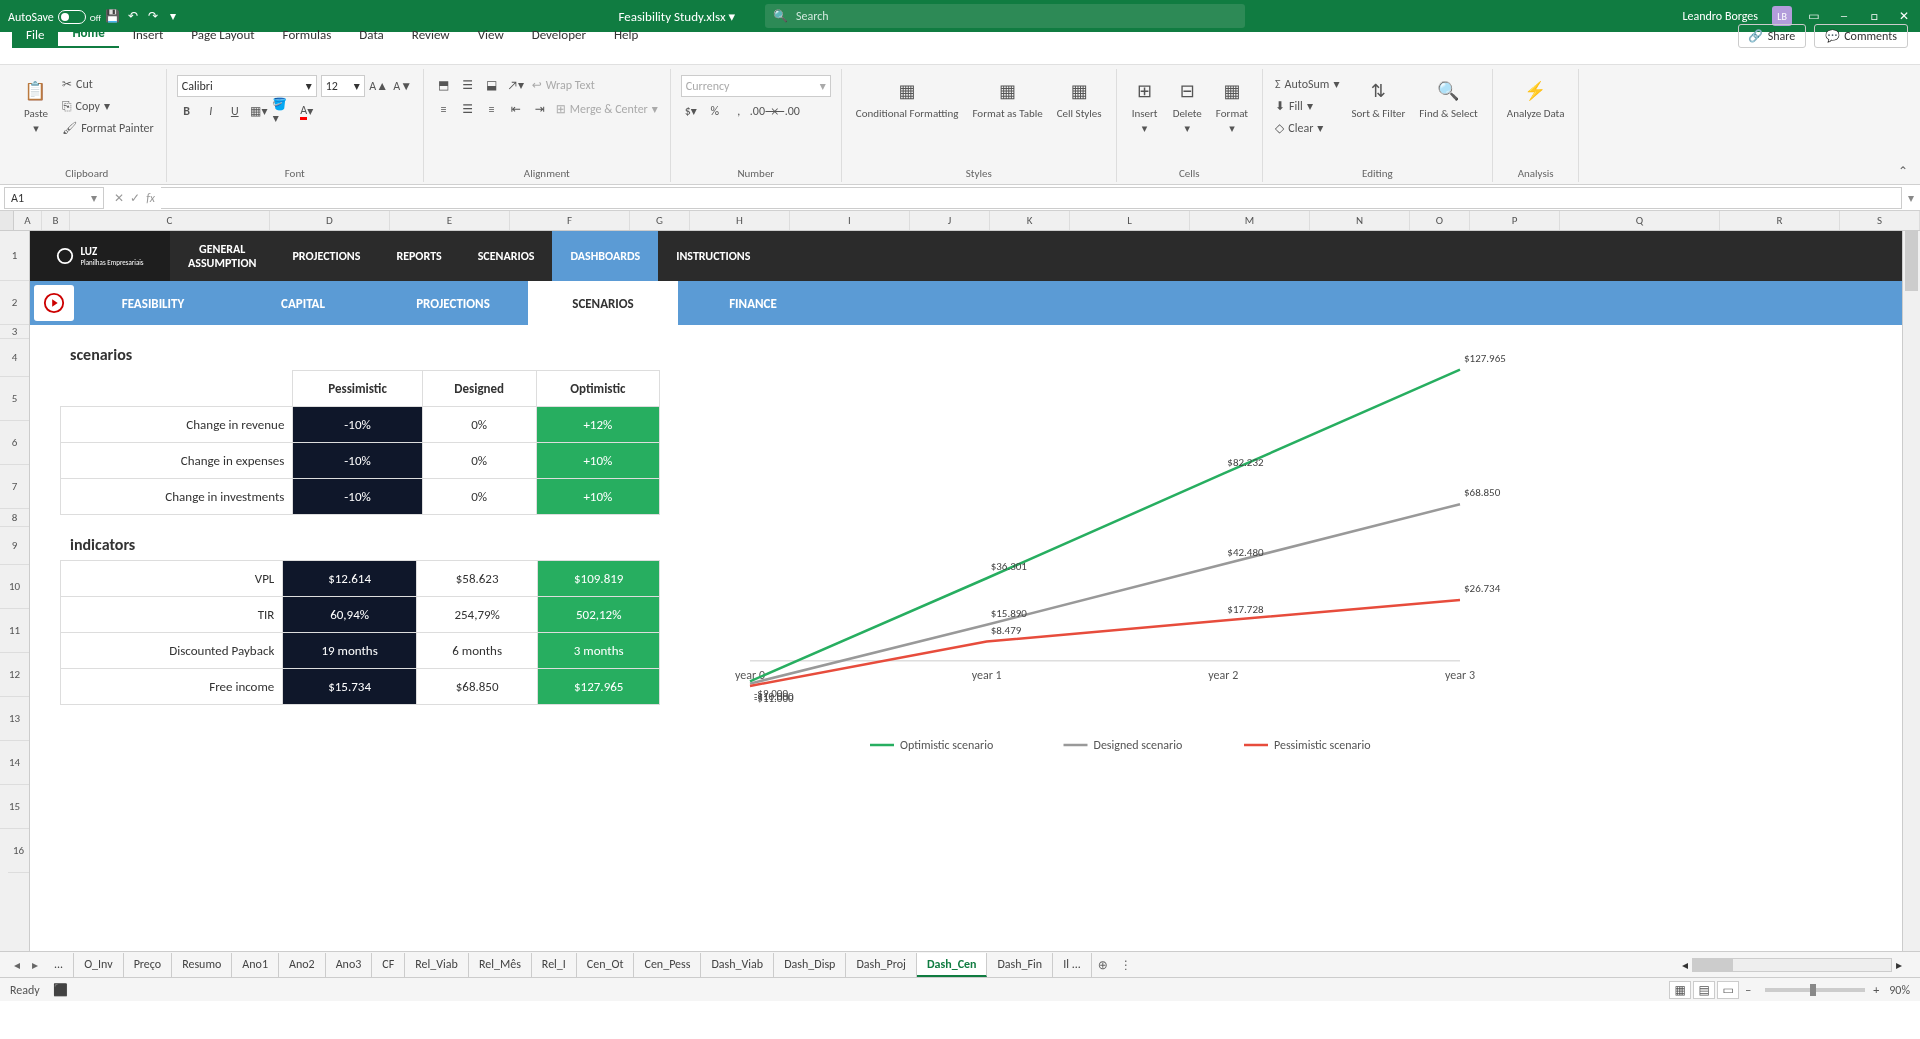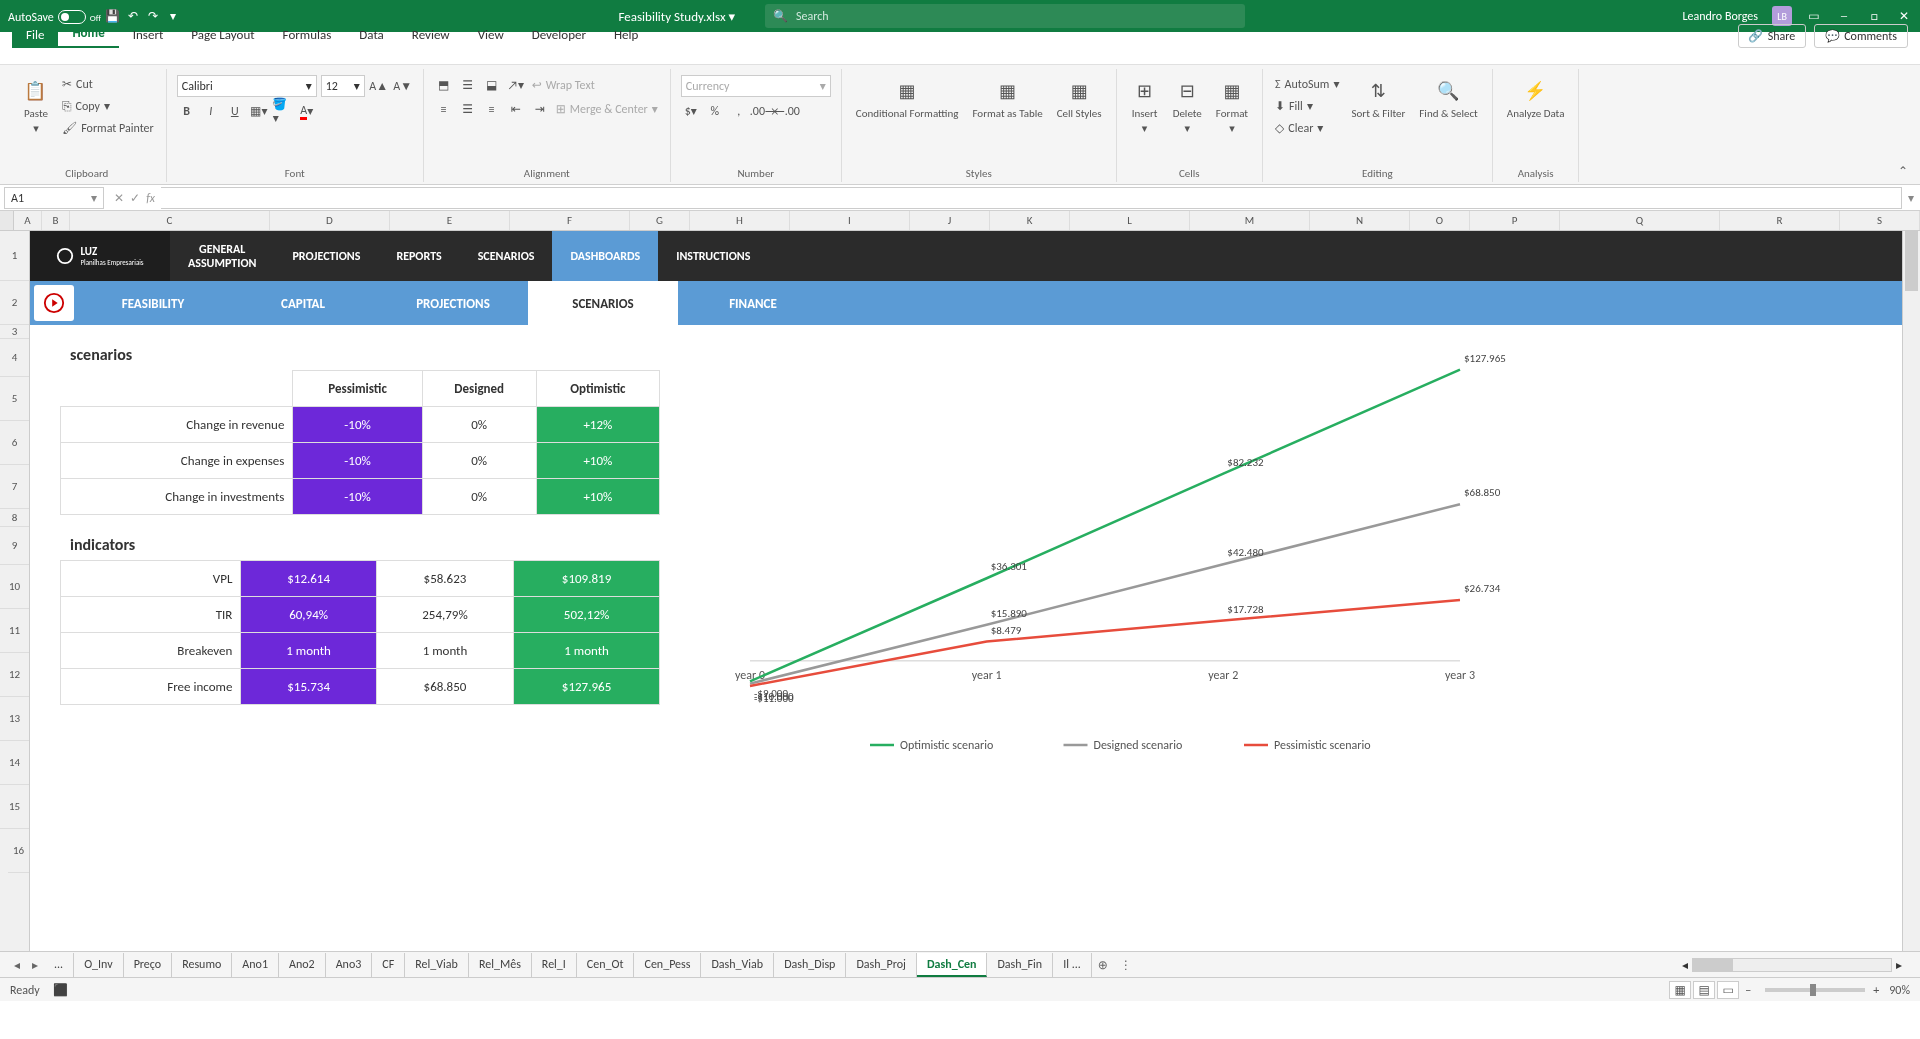--- a/index.html
+++ b/index.html
@@ -71,21 +71,21 @@
 .dash-nav2 .nitem2 { width: 150px; display: flex; align-items: center; justify-content: center; font-size: 13px; font-weight: 600; }
 .dash-nav2 .nitem2.active { background: #fff; color: #333; }
 
 .dash-body { padding: 20px 30px; display: flex; gap: 30px; }
 .left-tables { width: 600px; }
 .section-title { font-size: 16px; font-weight: 700; margin-bottom: 6px; padding-left: 10px; }
 .tbl { width: 100%; border-collapse: collapse; margin-bottom: 20px; }
 .tbl th, .tbl td { border: 1px solid #ddd; padding: 10px 8px; text-align: center; font-size: 13px; }
 .tbl th { font-weight: 700; background: #fff; }
 .tbl .rowlbl { text-align: right; background: #fff; }
-.red { background: #6d28d9; color: #fff; }
+.red { background: #0f172a; color: #fff; }
 .green { background: #27ae60; color: #fff; }
 
 .chart-area { flex: 1; }
 .chart-title { font-size: 16px; font-weight: 700; margin-bottom: 10px; }
 .chart-svg { width: 860px; height: 420px; }
 
 
 .sheettabs { height: 26px; background: #f5f5f5; border-top: 1px solid #ccc; display: flex; align-items: center; padding: 0 8px; gap: 0; font-size: 12px; }
 .sheettabs .stbtn { padding: 0 6px; color: #666; }
 .sheettabs .st { padding: 4px 10px; border-right: 1px solid #ccc; color: #444; cursor: pointer; white-space: nowrap; }
@@ -441,24 +441,24 @@
                   <td>$58.623</td>
                   <td class="green">$109.819</td>
                 </tr>
                 <tr>
                   <td class="rowlbl">TIR</td>
                   <td class="red">60,94%</td>
                   <td>254,79%</td>
                   <td class="green">502,12%</td>
                 </tr>
                 <tr>
-                  <td class="rowlbl">Breakeven</td>
-                  <td class="red">1 month</td>
-                  <td>1 month</td>
-                  <td class="green">1 month</td>
+                  <td class="rowlbl">Discounted Payback</td>
+                  <td class="red">19 months</td>
+                  <td>6 months</td>
+                  <td class="green">3 months</td>
                 </tr>
                 <tr>
                   <td class="rowlbl">Free income</td>
                   <td class="red">$15.734</td>
                   <td>$68.850</td>
                   <td class="green">$127.965</td>
                 </tr>
               </tbody>
           </table>
         </div>

